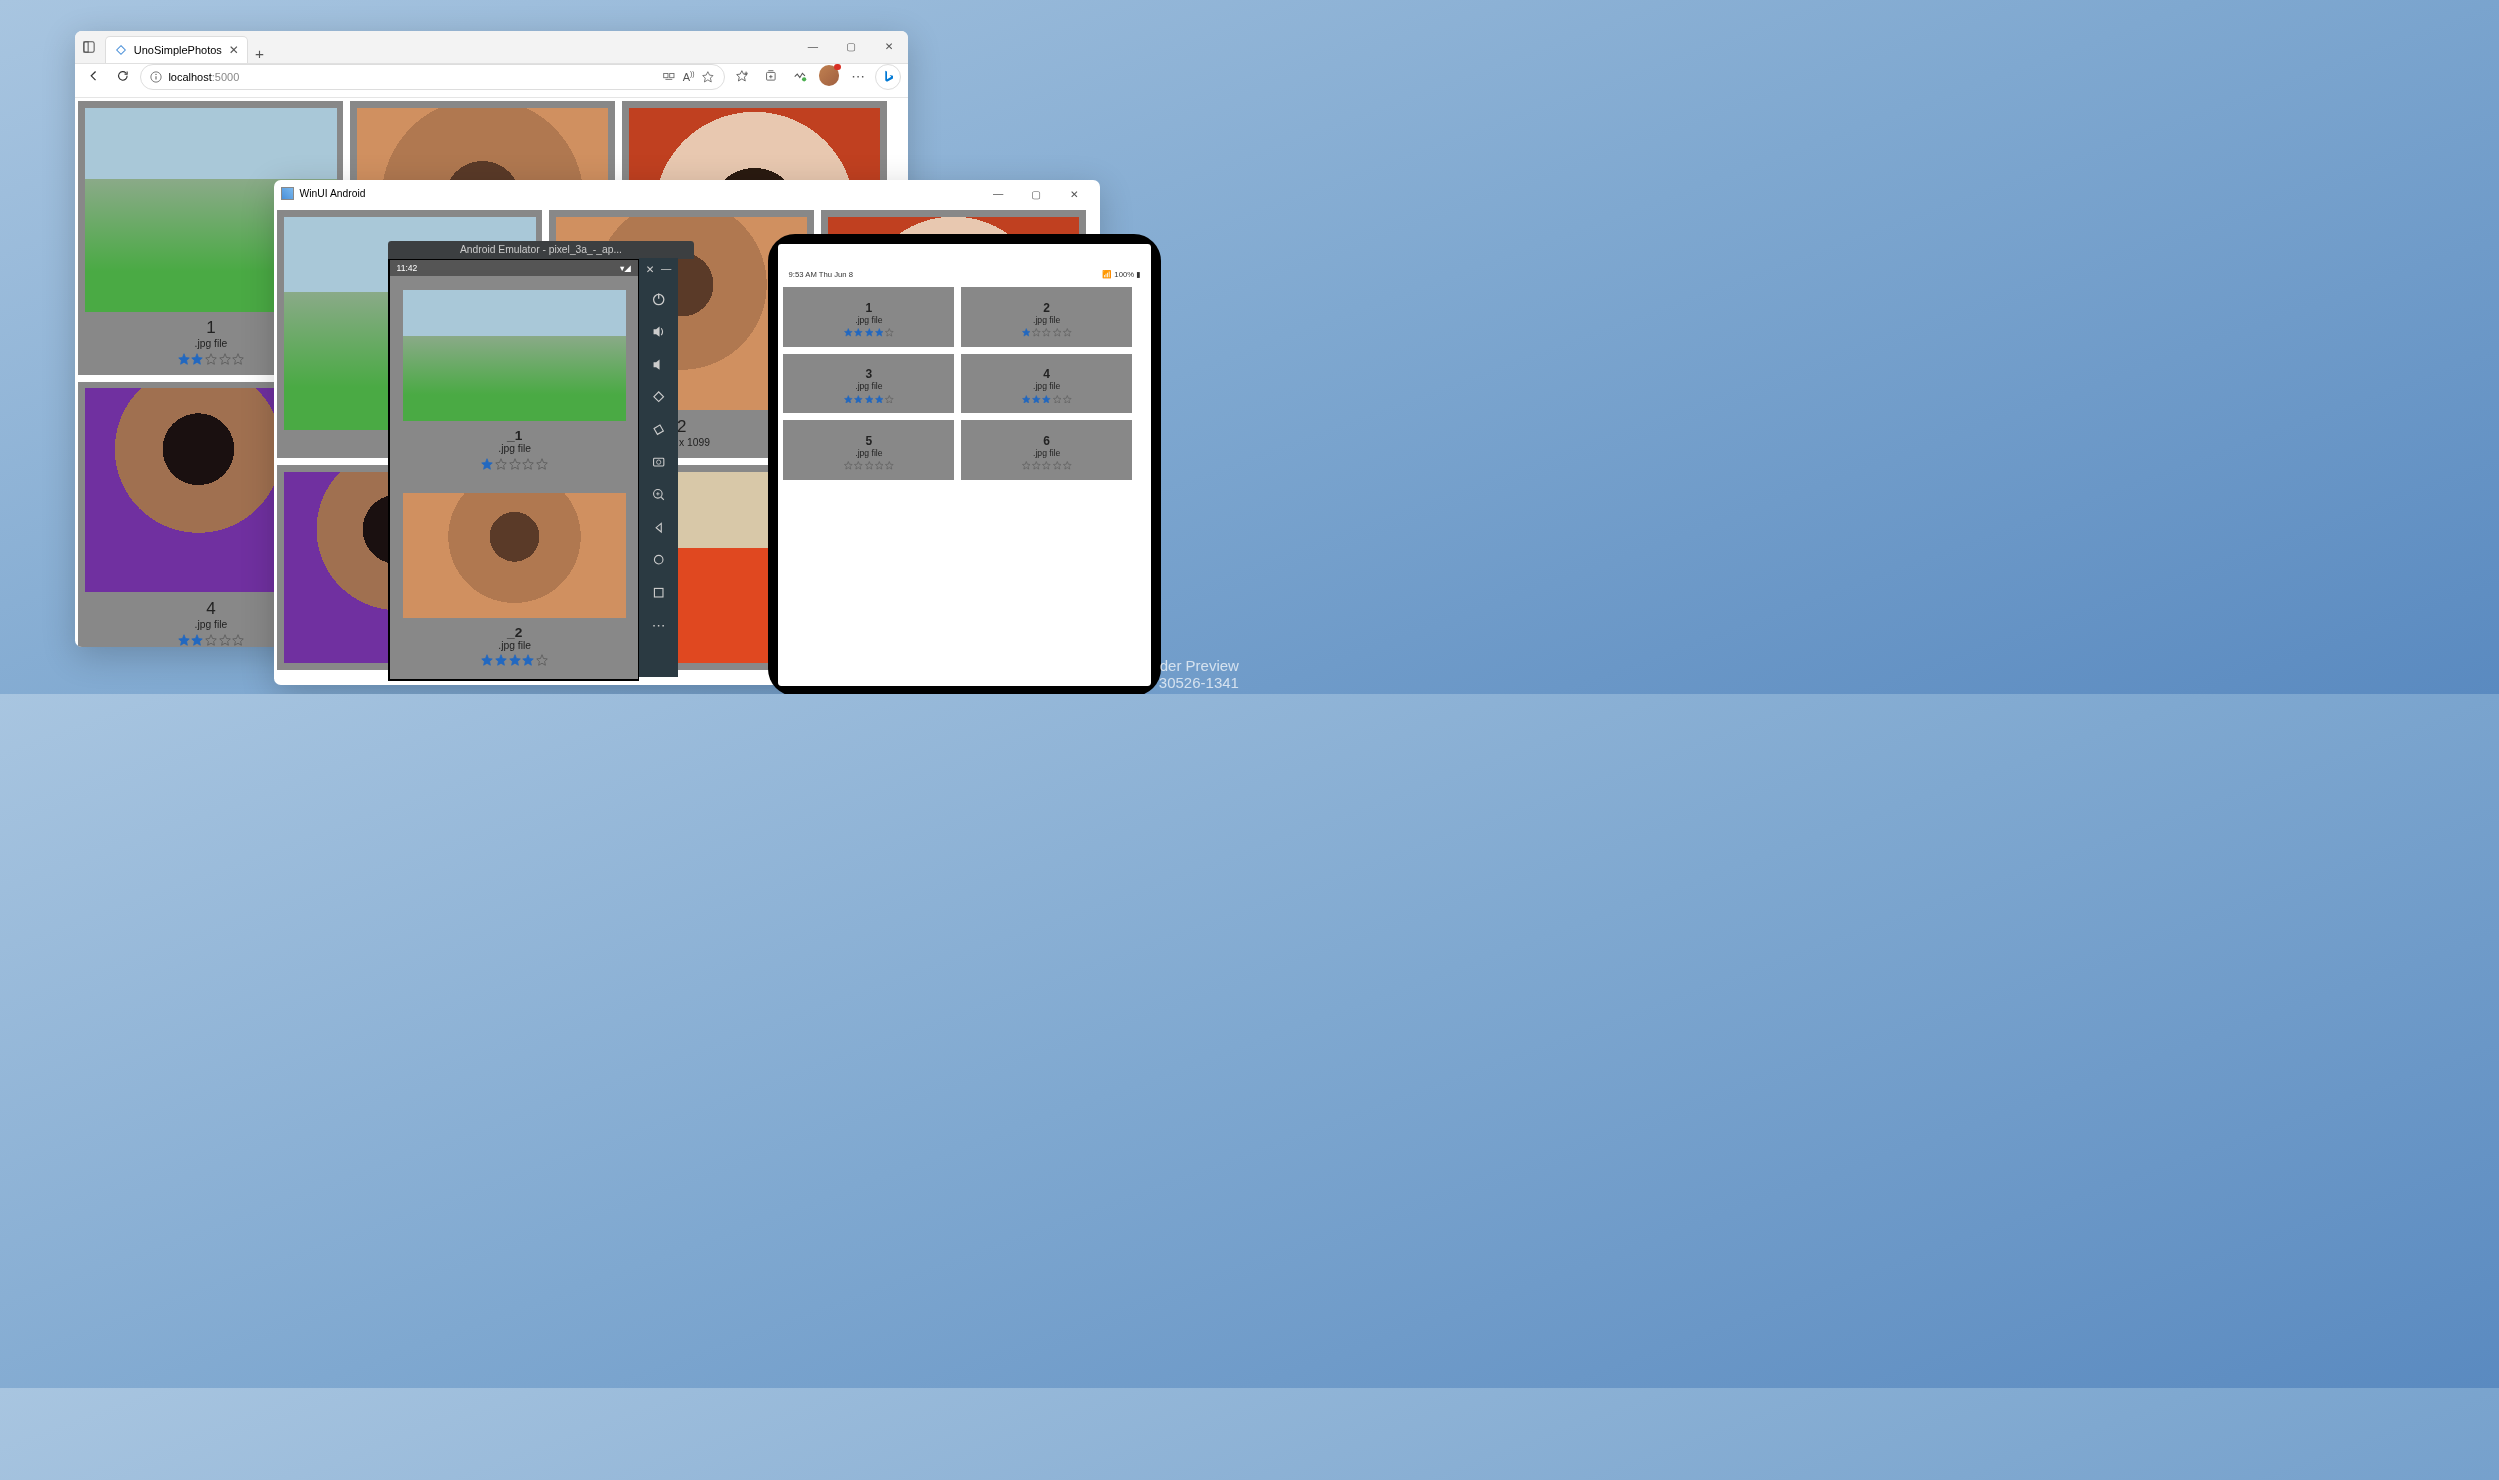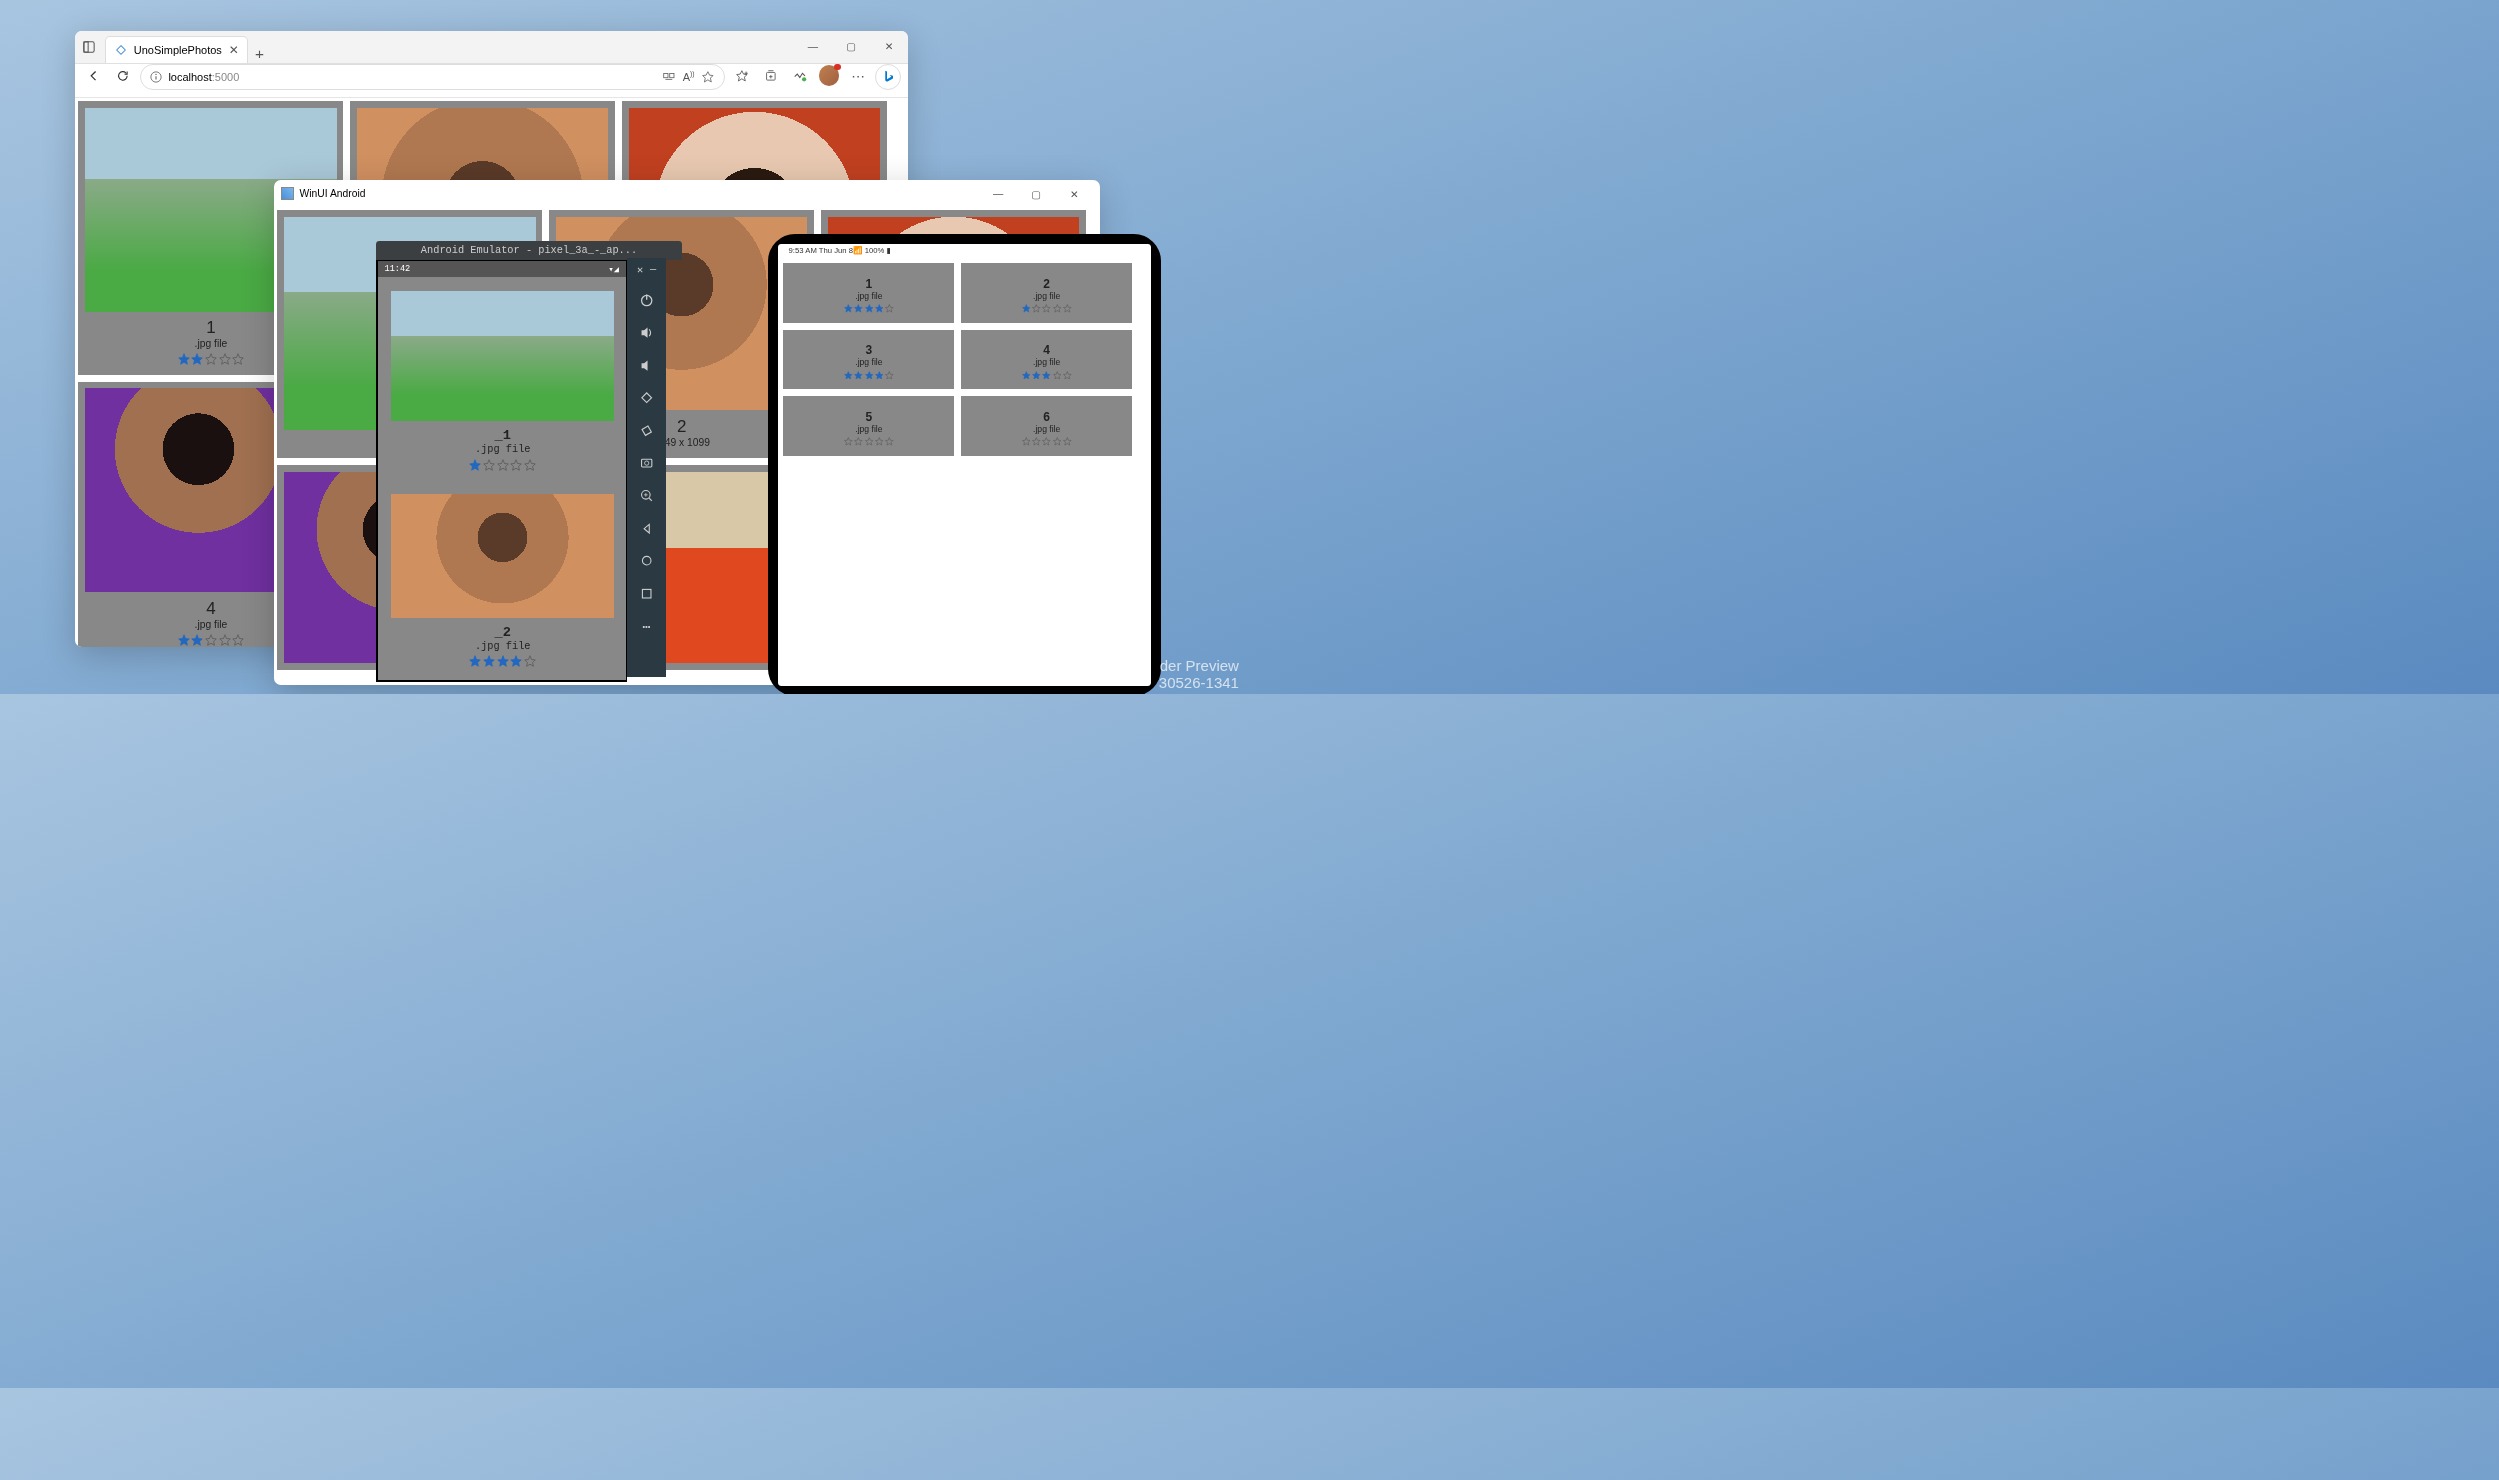--- a/index.html
+++ b/index.html
@@ -48,34 +48,34 @@
   .star { width:12px; height:12px;}
 
   
   .winui { left:274px; top:180px; width:826px; height:505px; }
   .winui-titlebar { height:27px; display:flex; align-items:center; padding:0 6.8px; font-size:10.3px;}
   .winui-title-icon { width:13.7px; height:13.7px; background:linear-gradient(45deg,#4a90d9,#7ab8ee); margin-right:5.1px; border:0.9px solid #888;}
   .winui-sysbtns { margin-left:auto; display:flex;}
   .winui-content { height:calc(100% - 27px); padding:3.4px; overflow:hidden;}
 
   
-  .android-wrap { position:absolute; left:376px; top:241px; width:306px; height:445px;font-family:Liberation Mono, monospace;}
+  .android-wrap { position:absolute; left:388px; top:241px; width:306px; height:445px;}
   .android-title { background:#3c3f41; color:#ccc; font-size:10.3px; padding:3.4px 6.8px; border-radius:3.4px 3.4px 0 0; text-align:center;}
   .android-frame { background:#000; padding:1.7px;}
   .android-screen { background:#888; width:248px; height:419px;}
   .android-status { background:#555; height:15.4px; display:flex; align-items:center; justify-content:space-between; padding:0 6.8px; font-size:8.6px; color:#fff;}
   .android-content { padding:7px;}
   .android-sidebar { position:absolute; left:251px; top:17px; width:39px; background:#2b3a42; display:flex; flex-direction:column; align-items:center; padding:5.1px 0; gap:8.6px; height:419px;}
   .android-sidebar-top {display:flex; gap:6.8px; padding-bottom:3.4px; color:#ccc; font-size:10.3px;}
   .emu-icon { width:24px; height:24px; display:flex; align-items:center; justify-content:center; color:#ccc; cursor:pointer;}
 
   
   .ipad { position:absolute; left:768px; top:234px; width:393px; height:462px; background:#000; border-radius:27px; padding:10.3px;}
   .ipad-screen { background:#fff; width:100%; height:100%; border-radius:3.4px; overflow:hidden;}
-  .ipad-status { height:13.7px; display:flex; justify-content:flex-start; padding:1.7px 10.3px; font-size:7.7px; color:#333;}
+  .ipad-status { height:13.7px; display:flex; justify-content:space-between; padding:1.7px 10.3px; font-size:7.7px; color:#333;margin-top:24px;}
   .ipad-content { padding:5.1px; display:flex; gap:6.8px; flex-wrap:wrap;}
   .ipad .photo-card { width:171px;}
   .ipad .photo-img { height:94px;}
   .ipad .photo-title{font-size:12px;font-weight:600;}
   .ipad .photo-sub{font-size:8.6px;}
   .ipad .star{width:8.6px;height:8.6px;}
 
   
   .watermark { position:absolute; right:0; bottom:0; font-size:15px; color:rgba(255,255,255,0.7); text-align:right; padding:3.4px 5.1px;}
 

